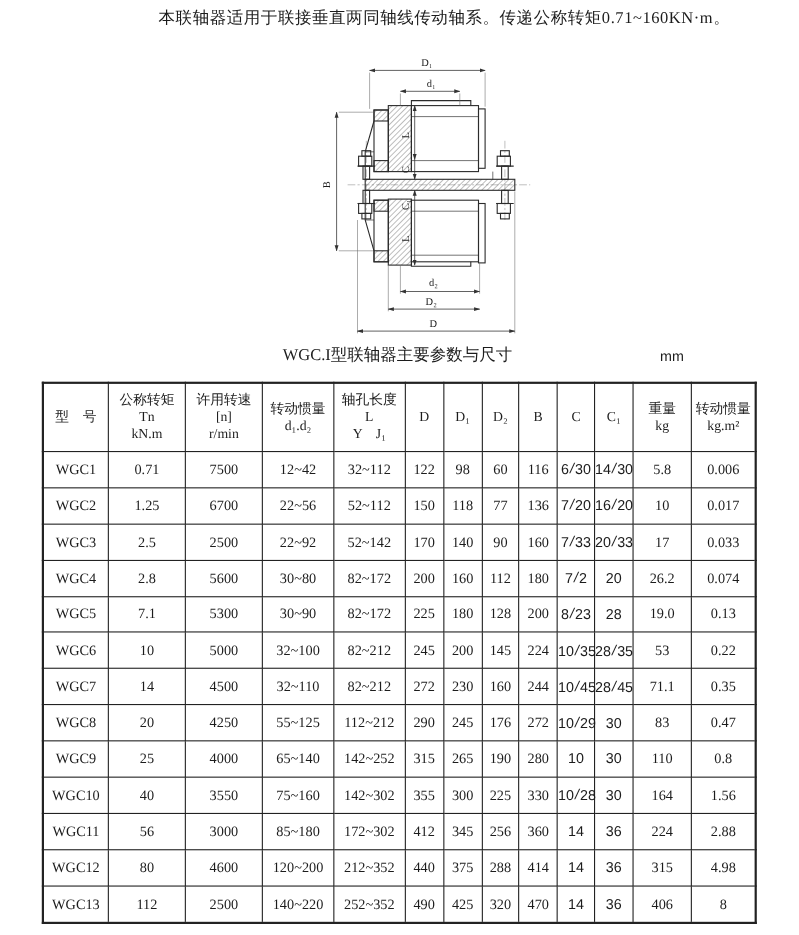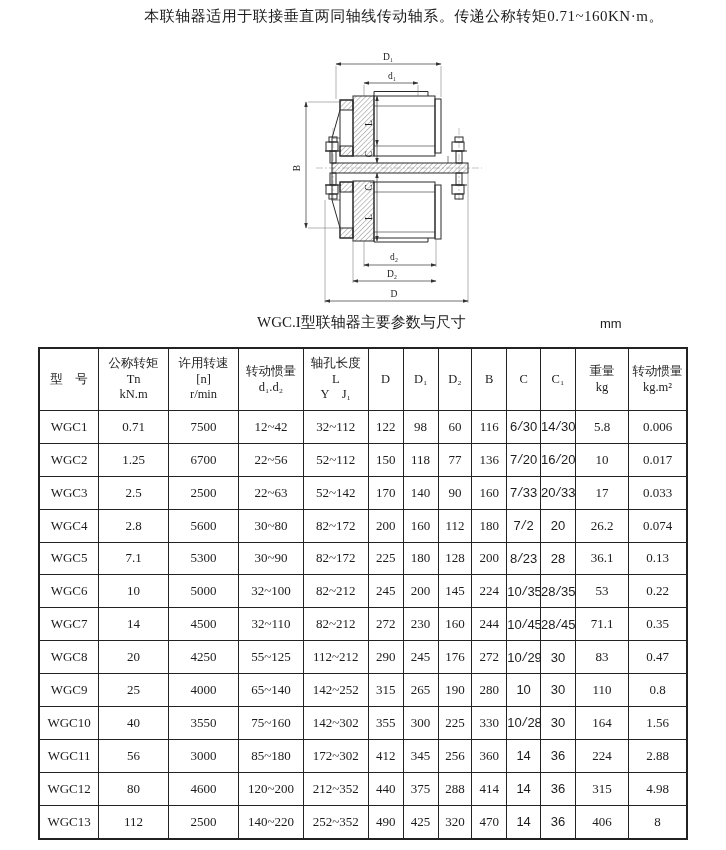--- a/index.html
+++ b/index.html
@@ -241,21 +241,21 @@
         <td>136</td>
         <td class="cc"><span>7</span><span class="sl">/</span><span>20</span></td>
         <td class="cc"><span>16</span><span class="sl">/</span><span>20</span></td>
         <td>10</td>
         <td>0.017</td>
       </tr>
       <tr>
         <td class="model">WGC3</td>
         <td>2.5</td>
         <td>2500</td>
-        <td>22~63</td>
+        <td>22~92</td>
         <td>52~142</td>
         <td>170</td>
         <td>140</td>
         <td>90</td>
         <td>160</td>
         <td class="cc"><span>7</span><span class="sl">/</span><span>33</span></td>
         <td class="cc"><span>20</span><span class="sl">/</span><span>33</span></td>
         <td>17</td>
         <td>0.033</td>
       </tr>
@@ -279,21 +279,21 @@
         <td>7.1</td>
         <td>5300</td>
         <td>30~90</td>
         <td>82~172</td>
         <td>225</td>
         <td>180</td>
         <td>128</td>
         <td>200</td>
         <td class="cc"><span>8</span><span class="sl">/</span><span>23</span></td>
         <td class="cc">28</td>
-        <td>36.1</td>
+        <td>19.0</td>
         <td>0.13</td>
       </tr>
       <tr>
         <td class="model">WGC6</td>
         <td>10</td>
         <td>5000</td>
         <td>32~100</td>
         <td>82~212</td>
         <td>245</td>
         <td>200</td>

